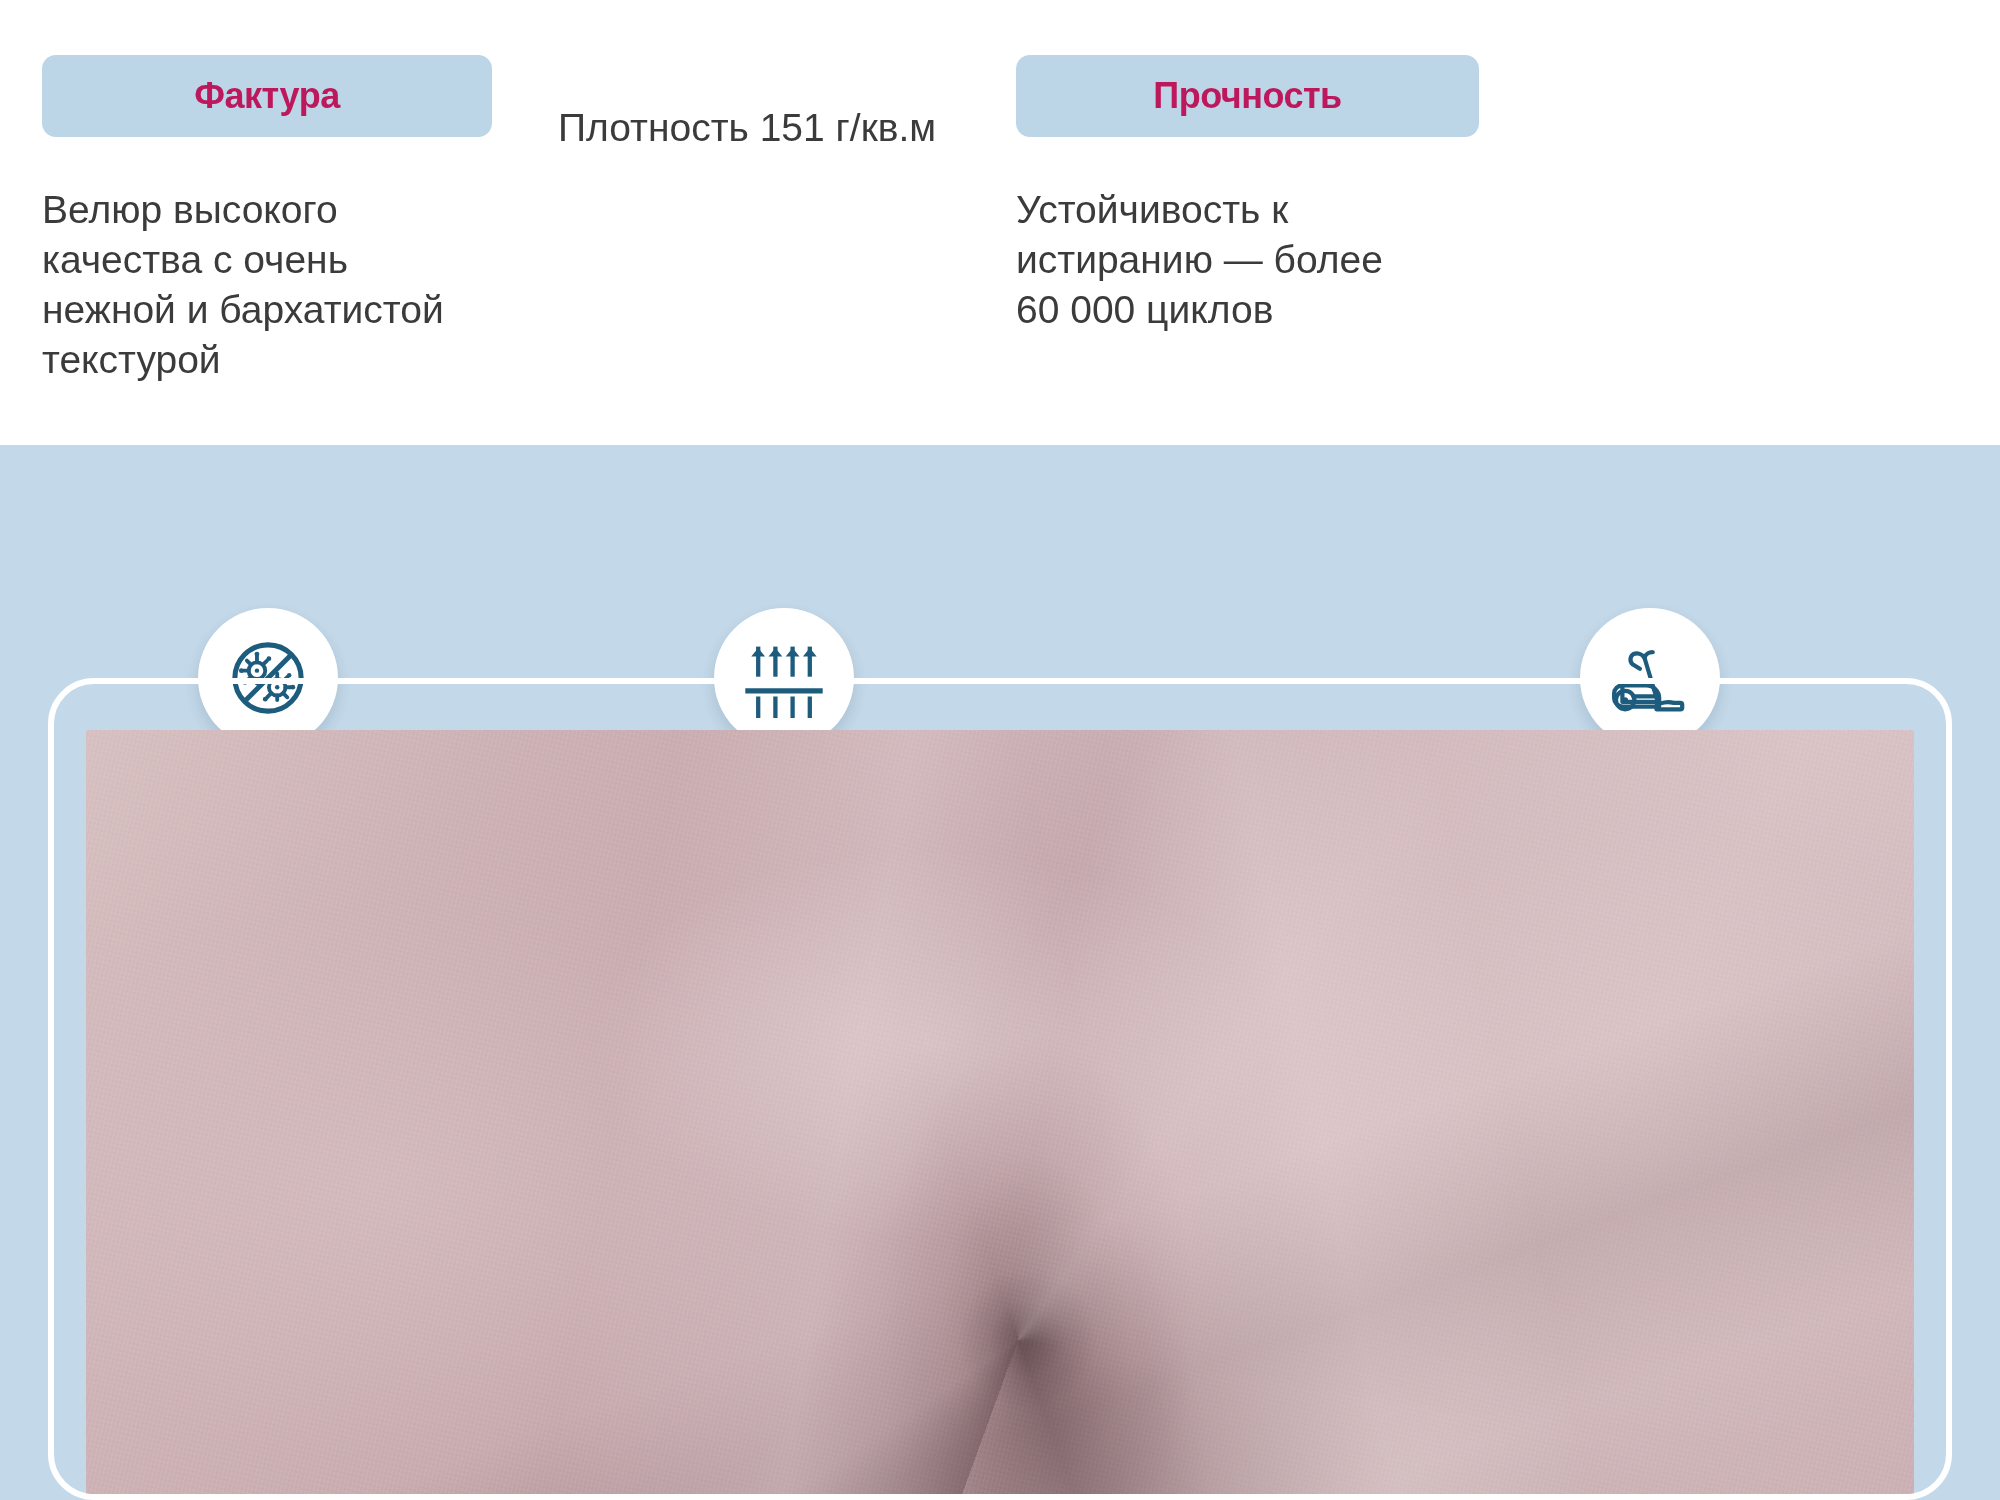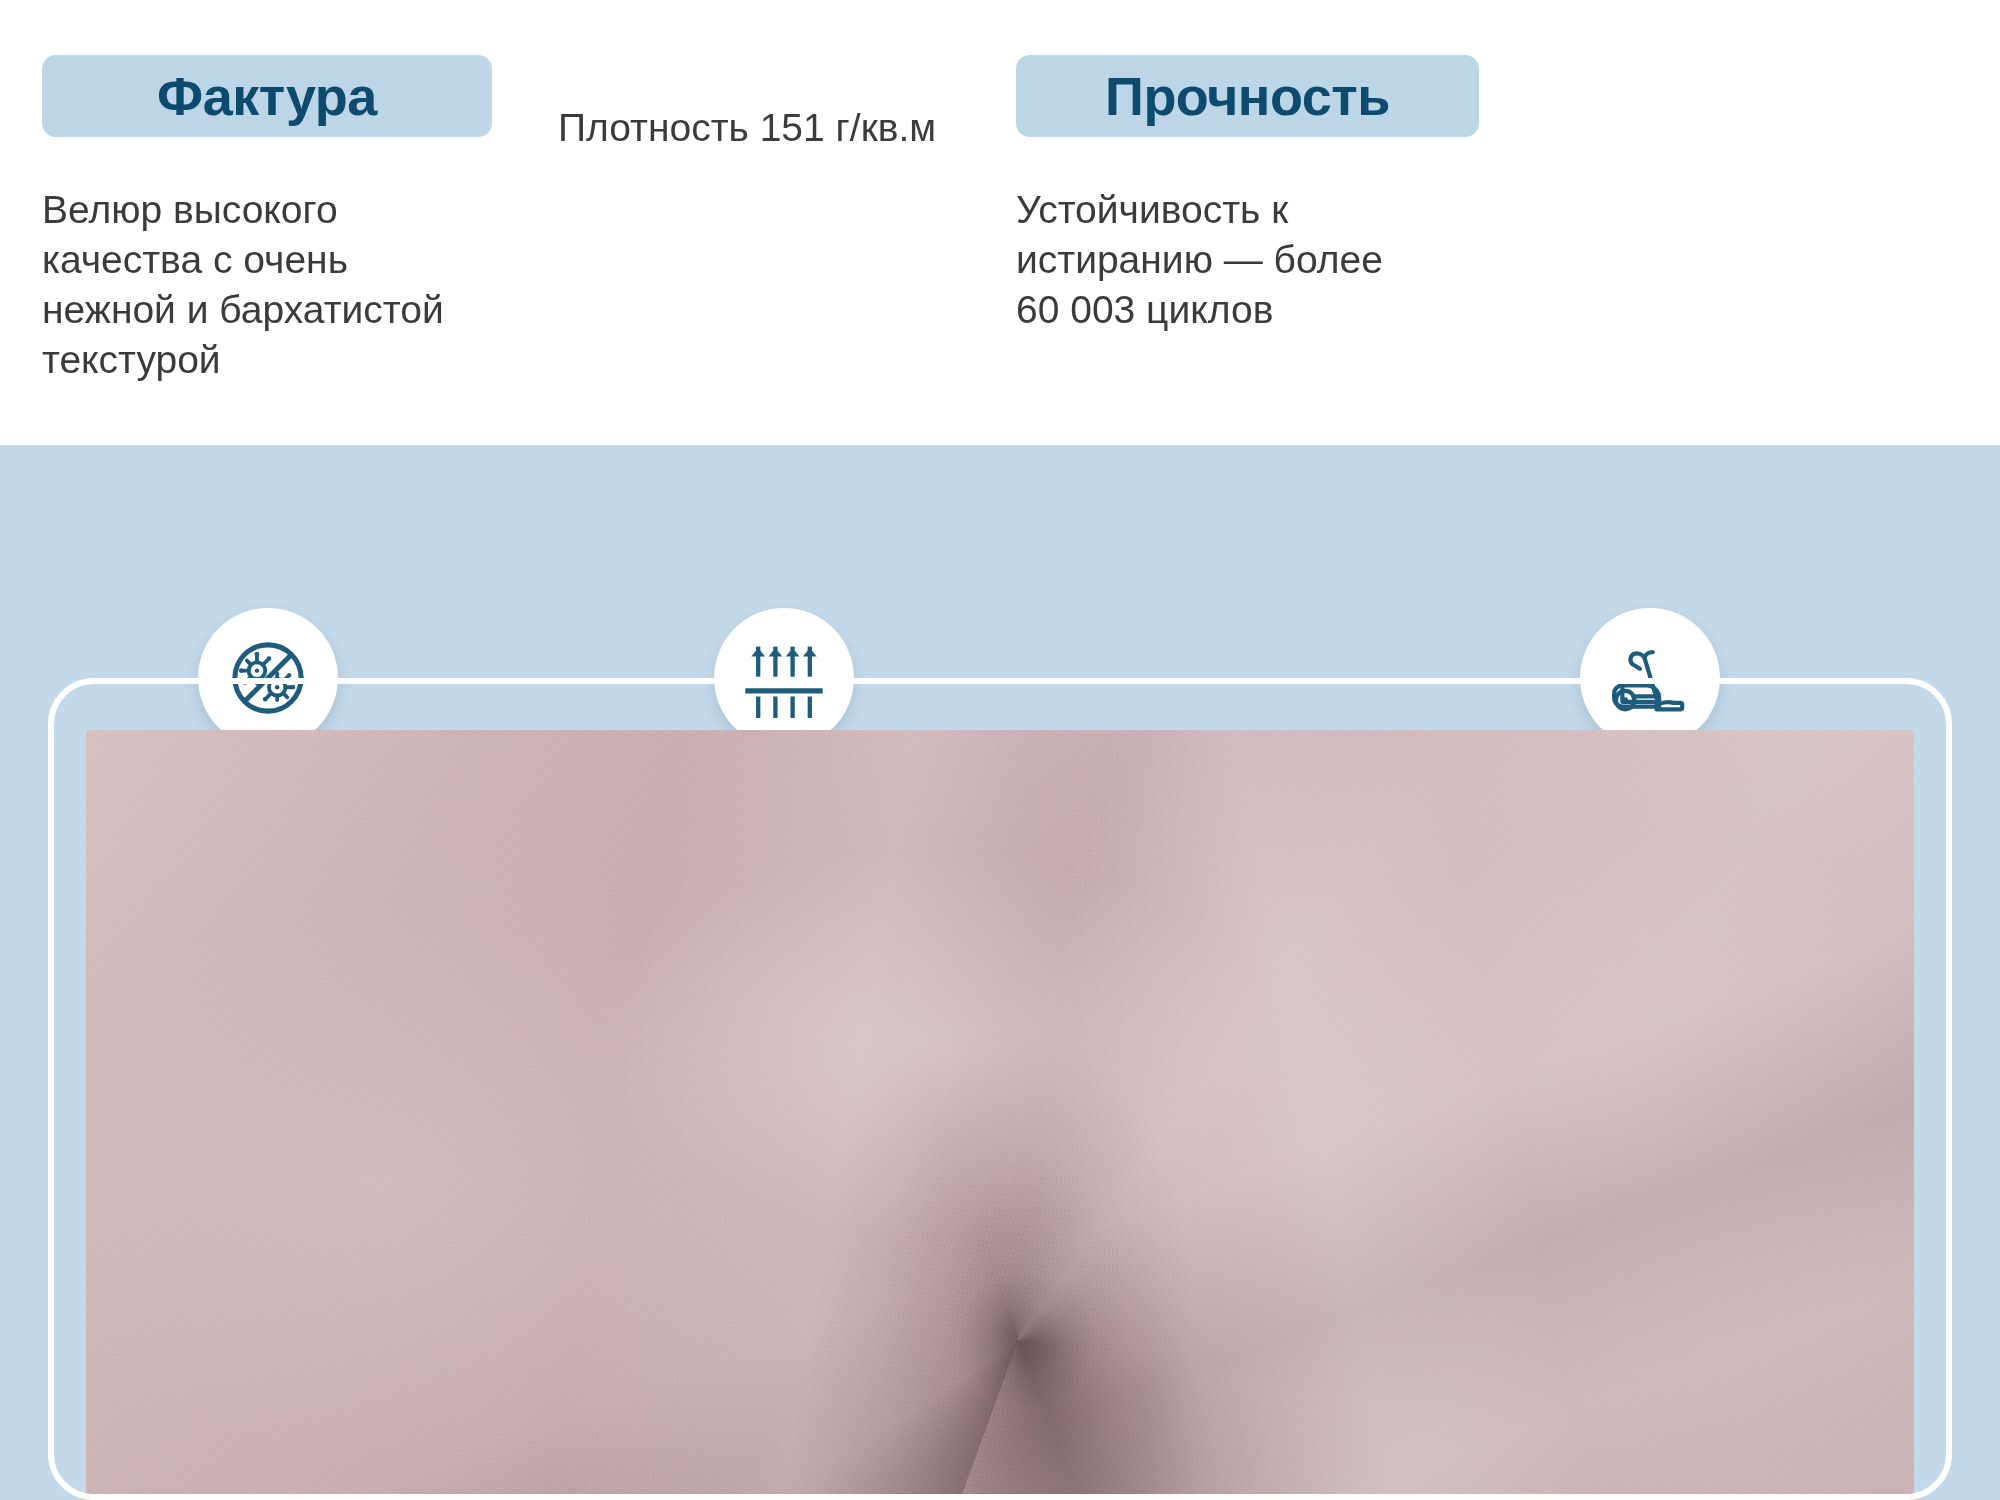--- a/index.html
+++ b/index.html
@@ -25,21 +25,21 @@
     background:#bcd6e7;
     border-radius:14px;
     height:82px;
     display:flex;align-items:center;justify-content:center;
     box-sizing:border-box;
   }
   .spec-chip.c1{width:450px;}
   .spec-chip.c2{width:455px;}
   .spec-chip.c3{width:463px;}
   .spec-chip span{
-    font-size:54px;font-weight:700;color:#0c4a6e;letter-spacing:-0.5px;
+    font-size:36px;font-weight:700;color:#be185d;letter-spacing:-0.5px;
     white-space:nowrap;
   }
 
   .spec-body{
     margin-top:48px;
     font-size:39px;
     line-height:1.28;
     color:#3b3b3b;
     font-weight:400;
     white-space:pre-line;
@@ -152,21 +152,21 @@
   <div class="spec-col c2">
     <div class="spec-body">Плотность 151 г/кв.м</div>
   </div>
 
   <div class="spec-col c3">
     <div class="spec-chip c3">
       <span>Прочность</span>
     </div>
     <div class="spec-body">Устойчивость к
 истиранию — более
-60 003 циклов</div>
+60 000 циклов</div>
   </div>
 
 </section>
 
 <section class="blue-band"></section>
 
 <div class="connector"></div>
 
 <div class="feature f1">
   <div class="icon-circle">

